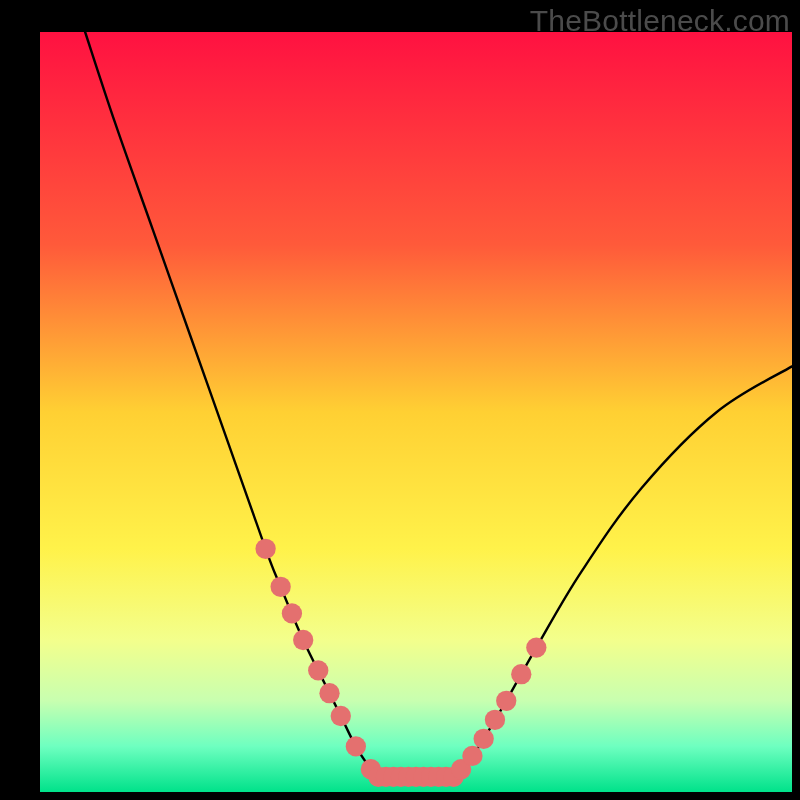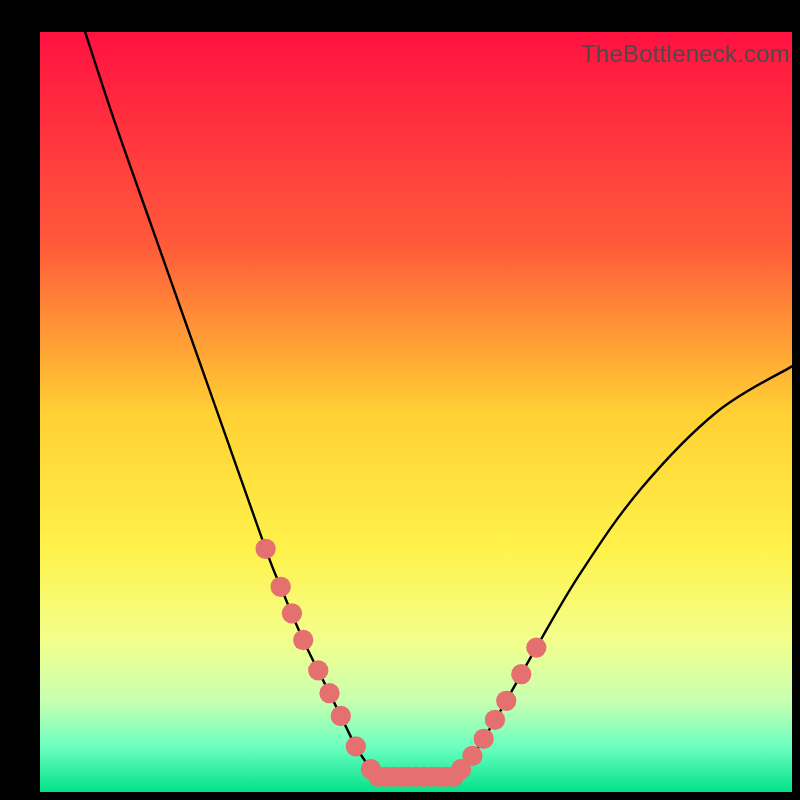--- a/index.html
+++ b/index.html
@@ -15,25 +15,24 @@
     position: relative;
     width: 800px;
     height: 800px;
     background: #000;
   }
   .watermark {
     position: absolute;
     top: 4px;
     right: 10px;
     color: #4b4b4b;
-    font-size: 24px;
+    font-size: 30px;
     font-weight: 400;
     letter-spacing: 0.2px;
     z-index: 10;
-    margin-top: 36px;
   }
   svg {
     display: block;
   }
 </style>
 </head>
 <body>
 
 <div class="frame">
   <div class="watermark">TheBottleneck.com</div>

